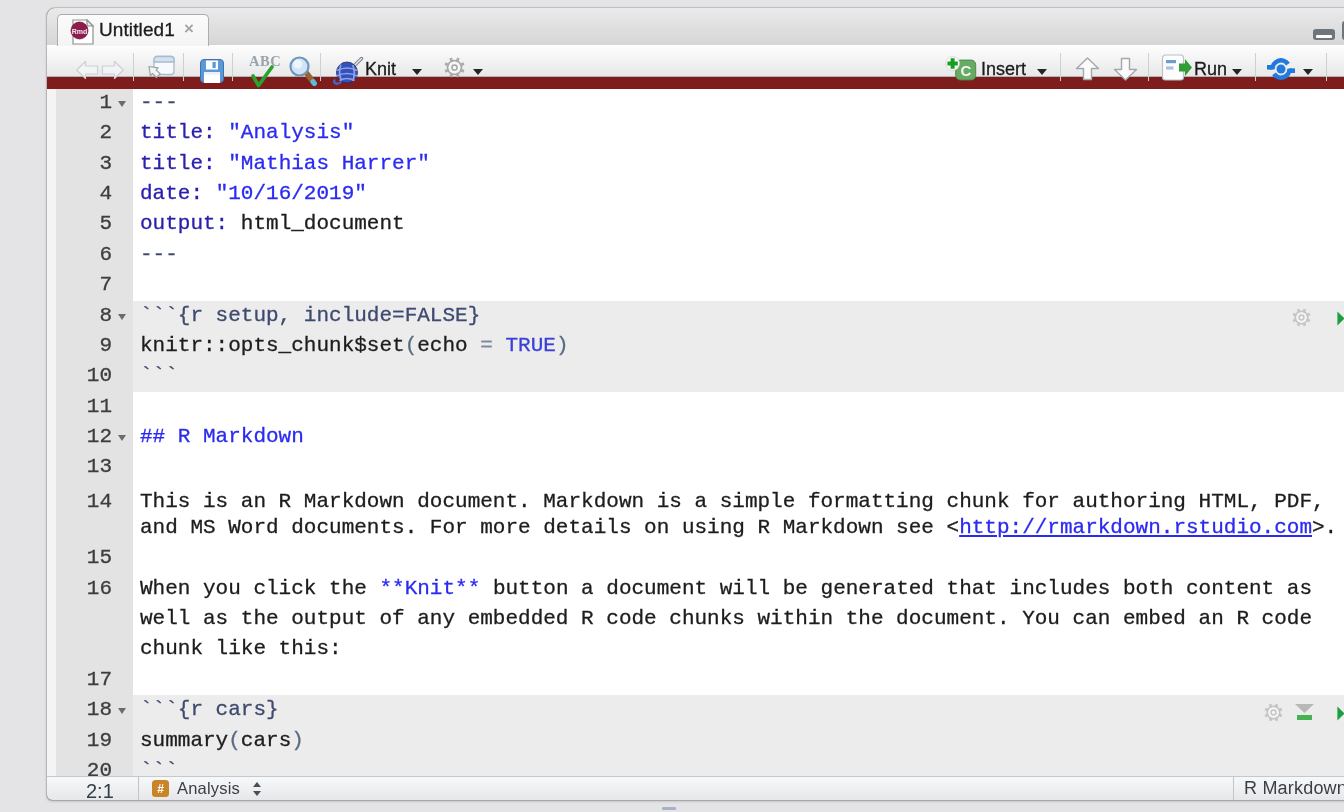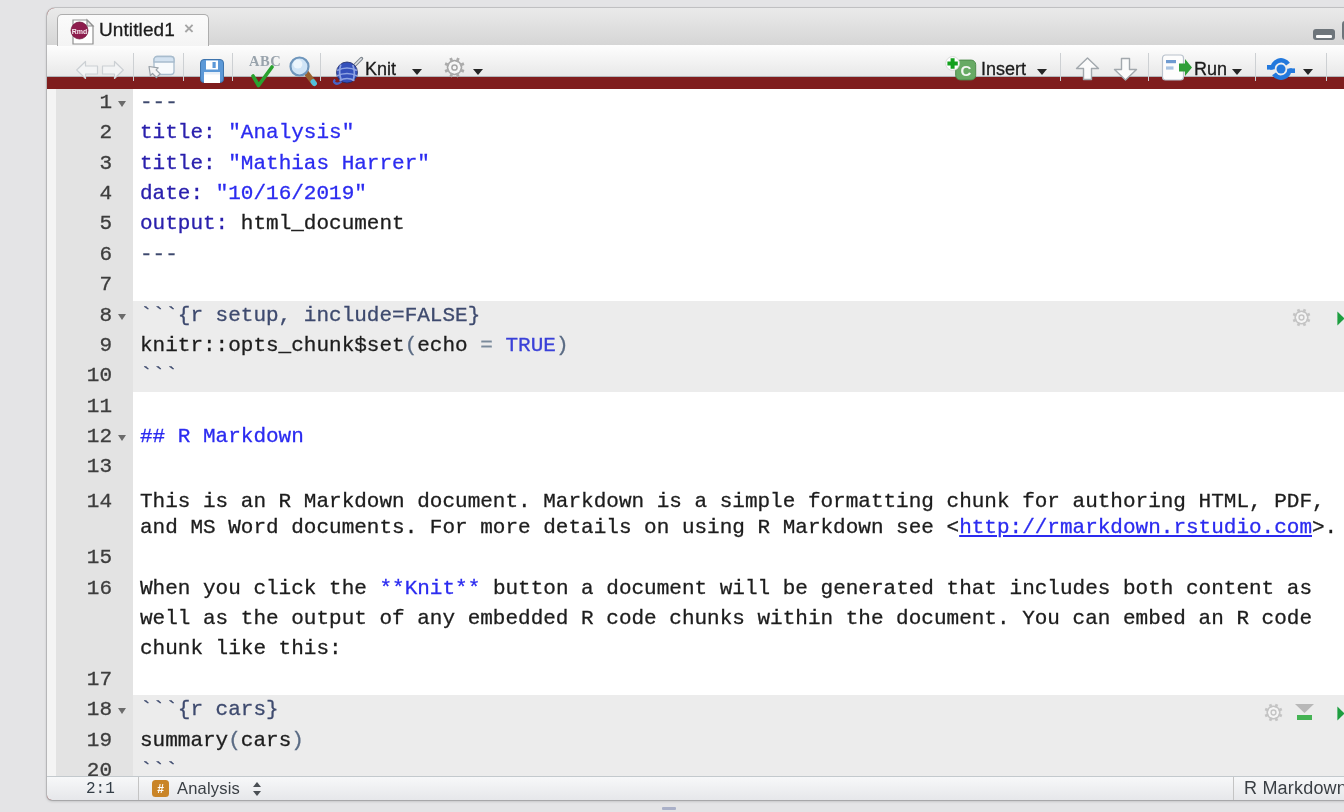--- a/index.html
+++ b/index.html
@@ -239,21 +239,21 @@
         <line x1="5.20" y1="11.99" x2="2.05" y2="13.29" stroke="#c4c4c4" stroke-width="2.6"></line>
         <line x1="5.20" y1="8.01" x2="2.05" y2="6.71" stroke="#c4c4c4" stroke-width="2.6"></line>
         <line x1="8.01" y1="5.20" x2="6.71" y2="2.05" stroke="#c4c4c4" stroke-width="2.6"></line>
         <line x1="11.99" y1="5.20" x2="13.29" y2="2.05" stroke="#c4c4c4" stroke-width="2.6"></line>
         <line x1="14.80" y1="8.01" x2="17.95" y2="6.71" stroke="#c4c4c4" stroke-width="2.6"></line>
         <circle cx="10" cy="10" r="2.3" fill="none" stroke="#c4c4c4" stroke-width="1.4"></circle>
       </svg>
     </div>
 
   <div class="statusbar">
-    <span style="position:absolute;left:39px;top:3px;font-size:16px;font-family:Liberation Mono, monospace;color:#333d46">2:1</span>
+    <span style="position:absolute;left:39px;top:3px;font-size:20px;font-family:Liberation Sans, sans-serif;color:#333d46">2:1</span>
     <div class="sbsep" style="left:91px"></div>
     <svg class="icon" style="left:105px;top:3px" width="17" height="17" viewBox="0 0 17 17">
       <rect width="17" height="17" rx="3.5" fill="#c98427"></rect>
       <text x="8.5" y="13" font-size="12" font-weight="bold" fill="#fff" text-anchor="middle" font-family="Liberation Sans">#</text>
     </svg>
     <span style="position:absolute;left:130px;top:2px;font-size:16.5px;letter-spacing:0.2px;color:#3a3f44">Analysis</span>
     <div class="updn" style="left:206px;top:5px"></div>
     <div class="sbsep" style="left:1186px"></div>
     <span style="position:absolute;left:1197px;top:1px;font-size:18px;letter-spacing:0.2px;color:#3a3f44">R Markdown</span>
     <div class="updn" style="left:1310px;top:5px"></div>

